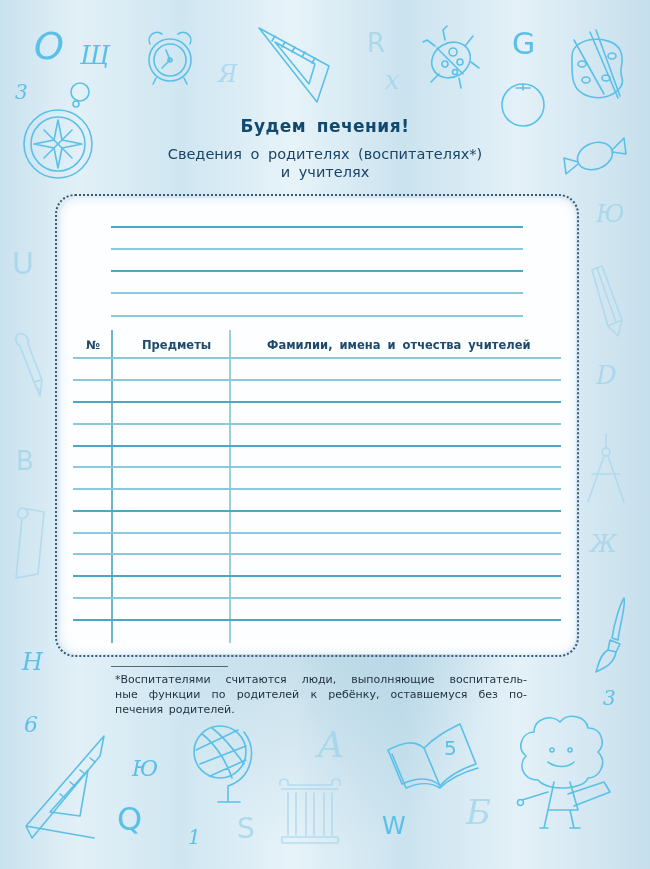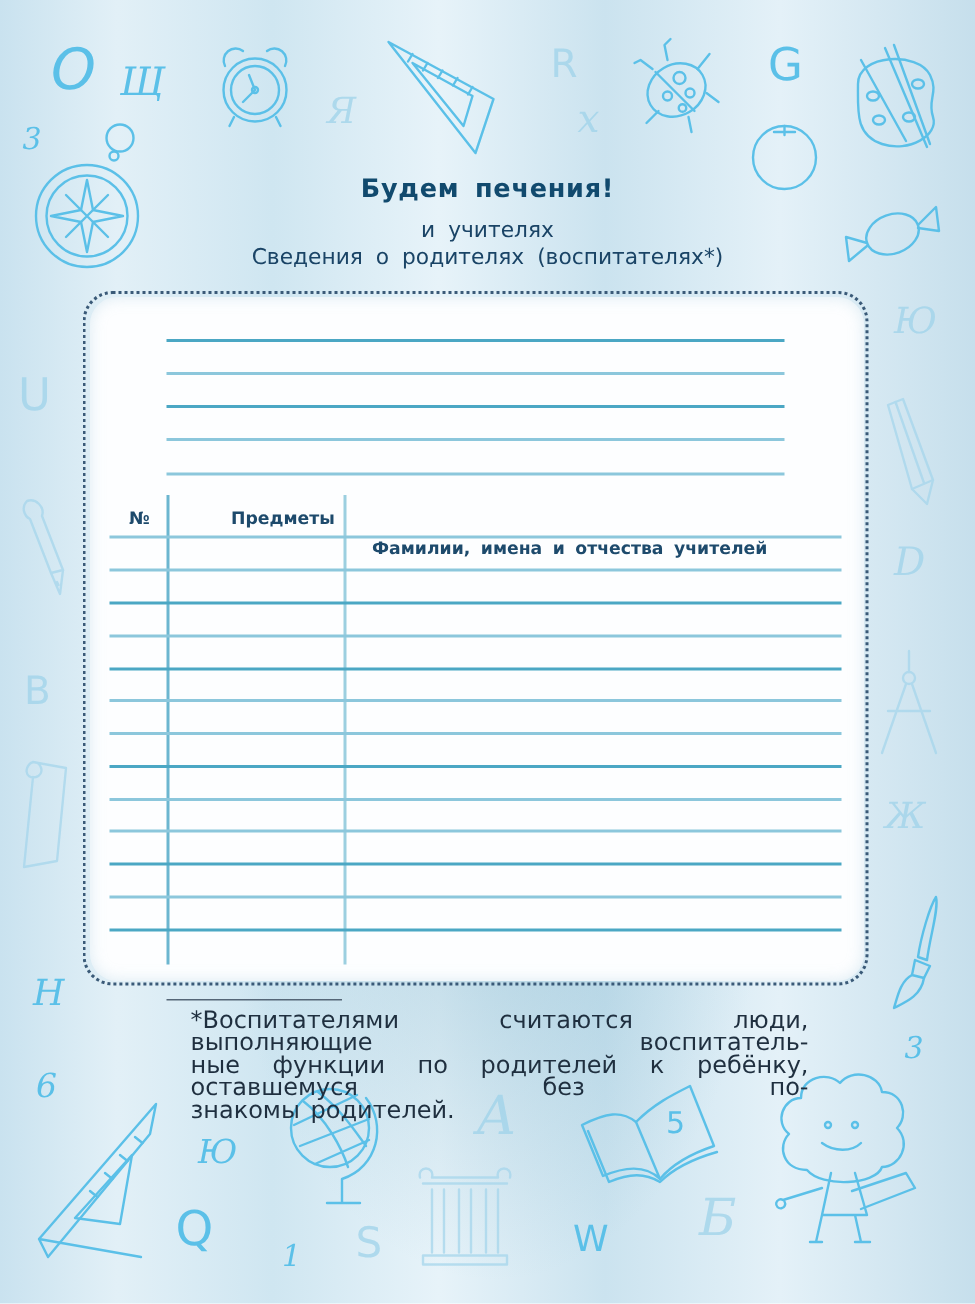--- a/index.html
+++ b/index.html
@@ -41,22 +41,22 @@
 
   .th {
     position:absolute; top:338px; font-size:11.5px; font-weight:bold; color:#1d4a6c; word-spacing:3px;
   }
   .vcol { position:absolute; top:330px; width:2px; height:313px; background:#6cb6d0; }
   .vcol.light { background:#9ccfe0; width:1.5px; }
   .row-line { left:73px; width:488px; }
 
   .footnote-rule { position:absolute; left:111px; top:666px; width:117px; height:1px; background:#567; }
   .footnote {
-    position:absolute; left:127px; top:672px; width:412px;
-    font-size:16px; line-height:15px; color:#1f2f3f; text-align:justify; word-spacing:2px;
+    position:absolute; left:115px; top:672px; width:412px;
+    font-size:11px; line-height:15px; color:#1f2f3f; text-align:justify; word-spacing:2px;
   }
 </style>
 </head>
 <body>
 
 <div>
   <span class="deco sans" style="left:34px;top:24px;font-size:38px;font-style:italic;">O</span>
   <span class="deco script" style="left:80px;top:40px;font-size:26px;">Щ</span>
   <span class="deco" style="left:15px;top:80px;font-size:20px;font-style:italic;">3</span>
   <span class="deco faint script" style="left:218px;top:60px;font-size:24px;">Я</span>
@@ -188,39 +188,39 @@
       <circle cx="62" cy="40" r="2"></circle>
       <path d="M40 52 C48 58 60 58 66 52"></path>
     <path d="M46 72 L40 100 H70 L62 72 M40 100 L36 118 M62 100 L66 118 M32 118 H40 M62 118 H72"></path>
     <path d="M40 82 L14 90 M14 90 a3 3 0 1 0 1 1"></path>
       <path d="M60 84 L96 72 L102 82 L66 96"></path>
   </svg>
 </div>
 
 <h1 class="title" style="margin:0;">Будем печения!</h1>
 <div class="subtitle">
+  <div>Сведения о родителях (воспитателях*)</div>
   <div>и учителях</div>
-  <div>Сведения о родителях (воспитателях*)</div>
 </div>
 
 <div class="frame"></div>
 <div class="card"></div>
 
 <div>
   <div class="line dark upper-line" style="top:226px;"></div>
   <div class="line upper-line" style="top:248px;"></div>
   <div class="line dark upper-line" style="top:270px;"></div>
   <div class="line upper-line" style="top:292px;"></div>
   <div class="line upper-line" style="top:315px;"></div>
 </div>
 
 <div>
   <span class="th" style="left:86px;">№</span>
-  <span class="th" style="left:154px;text-align:right;">Предметы</span>
-  <span class="th" style="left:248px;margin-top:20px;">Фамилии, имена и отчества учителей</span>
+  <span class="th" style="left:142px;text-align:right;">Предметы</span>
+  <span class="th" style="left:267px;">Фамилии, имена и отчества учителей</span>
 
   <div class="vcol" style="left:111px;"></div>
   <div class="vcol light" style="left:229px;"></div>
 
   <div class="line row-line" style="top:357px;"></div>
   <div class="line row-line" style="top:379px;"></div>
   <div class="line dark row-line" style="top:401px;"></div>
   <div class="line row-line" style="top:423px;"></div>
   <div class="line dark row-line" style="top:445px;"></div>
   <div class="line row-line" style="top:466px;"></div>
@@ -230,14 +230,14 @@
   <div class="line row-line" style="top:553px;"></div>
   <div class="line dark row-line" style="top:575px;"></div>
   <div class="line row-line" style="top:597px;"></div>
   <div class="line dark row-line" style="top:619px;"></div>
 </div>
 
 <div class="footnote-rule"></div>
 <div class="footnote">
   <div style="text-align-last:justify;">*Воспитателями считаются люди, выполняющие воспитатель-</div>
   <div style="text-align-last:justify;">ные функции по родителей к ребёнку, оставшемуся без по-</div>
-  <div>знакомы родителей.</div>
+  <div>печения родителей.</div>
 </div>
 
 </body></html>

